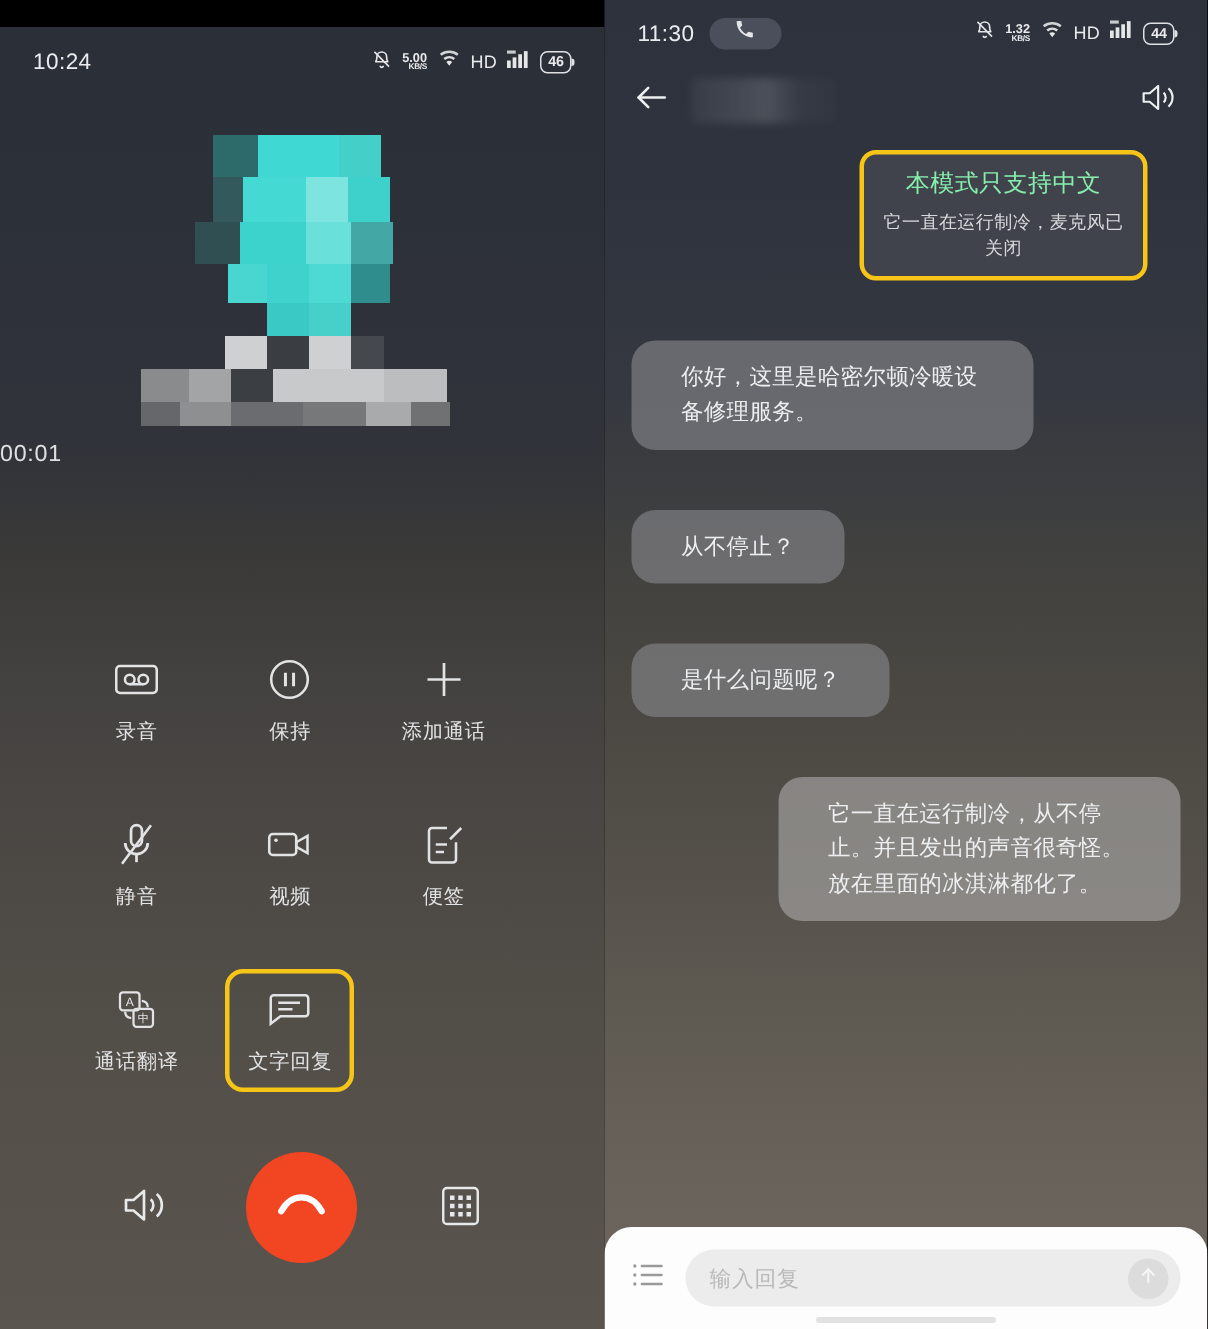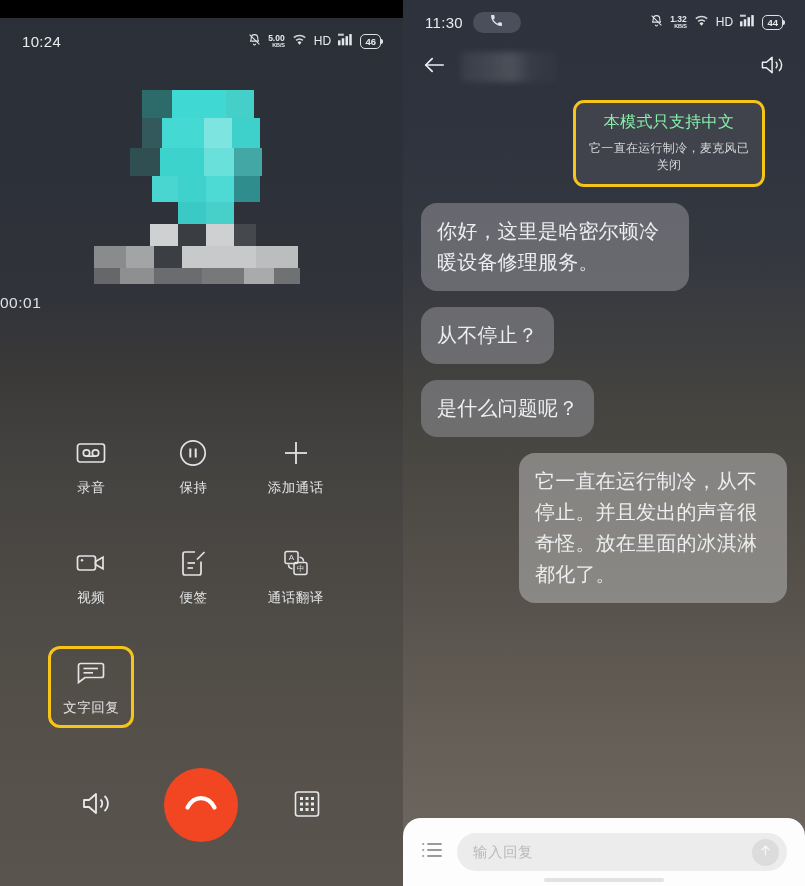--- a/index.html
+++ b/index.html
@@ -187,26 +187,27 @@
   }
   .notice-l1 { color:#86efac; font-size: 16px; letter-spacing:.3px; }
   .notice-l2 { color:#d8d9dc; font-size: 12px; margin-top:7px; letter-spacing:.3px; }
 
   .msgs { padding: 16px 18px 0; display:flex; flex-direction:column; gap: 16px; }
   .row { display:flex; }
   .row.in  { justify-content: flex-start; }
   .row.out { justify-content: flex-end; }
   .bubble {
     max-width: 268px;
-    padding: 13px 16px;
+    padding: 13px 33px;
     border-radius: 16px;
-    font-size: 20px;
+    font-size: 15px;
     line-height: 1.55;
     letter-spacing: .2px;
     color: #eceef0;
+    margin-top: 24px;
   }
   .row.in  .bubble { background: rgba(136,136,140,0.62); }
   .row.out .bubble { background: rgba(160,158,157,0.70); }
 
   
   .input-sheet {
     position: absolute;
     left: 0; right: 0; bottom: 0;
     background: #fdfdfd;
     border-top-left-radius: 18px;
@@ -358,20 +359,31 @@
       <div class="opt">
         <span class="opt-icon">
           <svg width="28" height="28" viewBox="0 0 28 28" stroke="#e2e3e4" stroke-width="1.8">
             <line x1="14" y1="3" x2="14" y2="25"></line>
               <line x1="3" y1="14" x2="25" y2="14"></line>
           </svg>
         </span>
         <span class="opt-label">添加通话</span>
       </div>
 
+      <div class="opt">
+        <span class="opt-icon">
+          <svg width="26" height="30" viewBox="0 0 24 28" fill="none" stroke="#e2e3e4" stroke-width="1.7">
+            <rect x="8.6" y="2" width="6.8" height="13" rx="3.4"></rect>
+            <path d="M5 13a7 7 0 0014 0"></path>
+              <line x1="12" y1="20" x2="12" y2="25"></line>
+            <line x1="3" y1="26" x2="21" y2="2" stroke-width="1.6"></line>
+          </svg>
+        </span>
+        <span class="opt-label">静音</span>
+      </div>
 
       <div class="opt">
         <span class="opt-icon">
           <svg width="30" height="22" viewBox="0 0 30 22" fill="none" stroke="#e2e3e4" stroke-width="1.7">
             <rect x="1.5" y="4" width="18" height="14" rx="2.4"></rect>
             <path d="M19.5 9.5l7.5-4.2v11.4l-7.5-4.2z"></path>
             <circle cx="6" cy="8.2" r="1.2" fill="#e2e3e4" stroke="none"></circle>
           </svg>
         </span>
         <span class="opt-label">视频</span>

